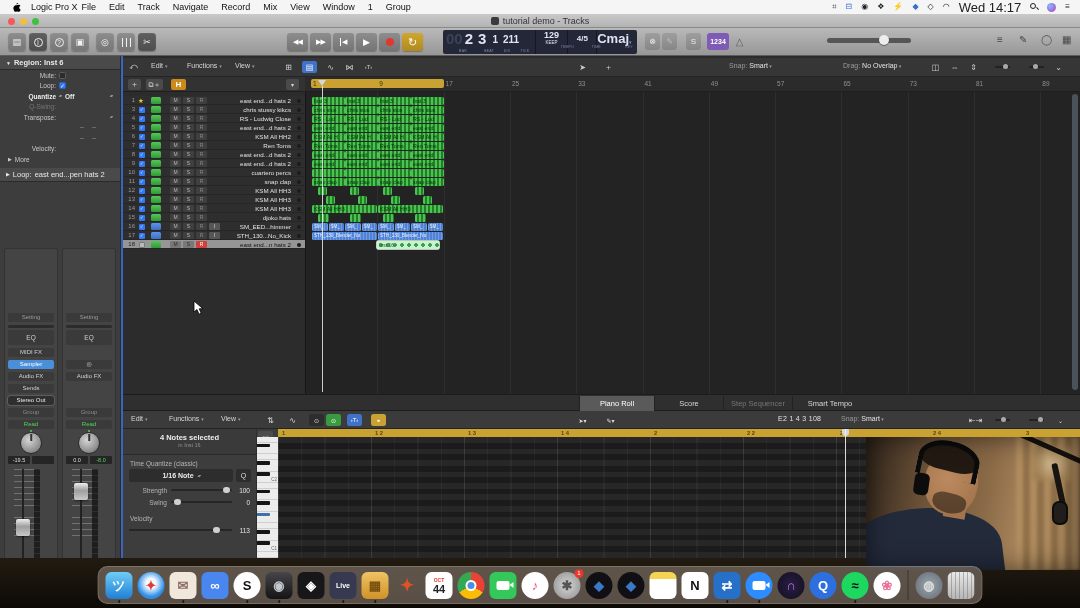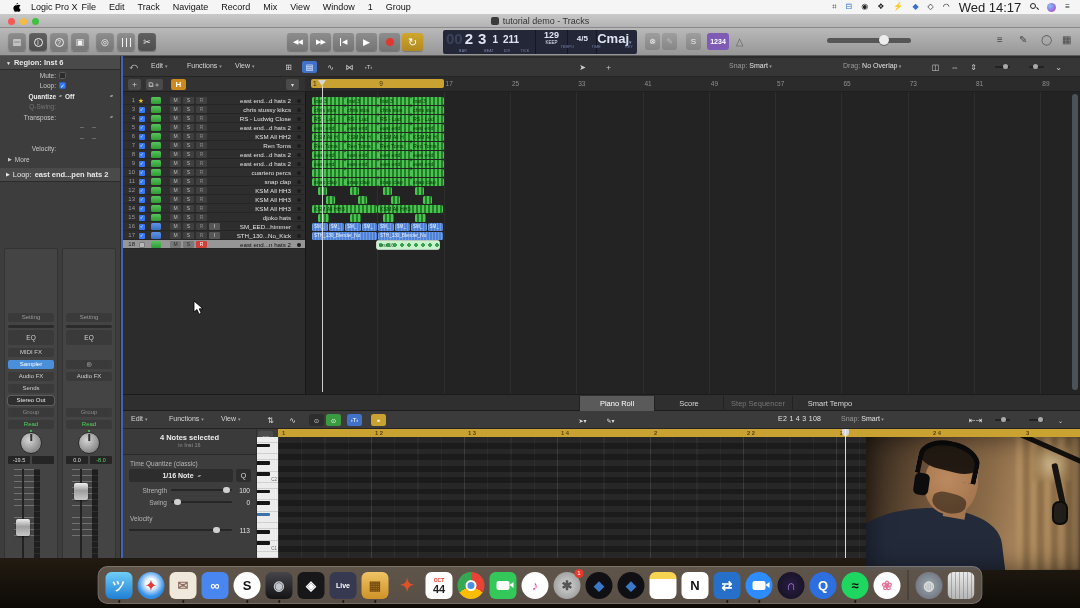--- a/index.html
+++ b/index.html
@@ -376,21 +376,21 @@
     <div class="irow">
         <span class="ilab">Velocity:</span>
       </div>
     <div class="irow" style="padding-left:8px">
         <span style="font-size:5px;margin-right:3px">▶</span>
         <span>More</span>
       </div>
     <div class="ihead" style="margin-top:3px;font-weight:normal">
         <span style="font-size:5px">▶</span>
         <span>Loop:</span>
-        <span style="font-weight:bold">east end...pen hats 2</span>
+        <span style="font-weight:normal">east end...pen hats 2</span>
       </div>
     <div class="strip" id="strip0">
         <div class="srow set">Setting</div>
         <div class="srow meter"></div>
         <div class="srow eq">EQ</div>
         <div class="srow btn">MIDI FX</div>
         <div class="srow blue">Sampler</div>
         <div class="srow btn">Audio FX</div>
         <div class="srow btn">Sends</div>
         <div class="srow out">Stereo Out</div>

